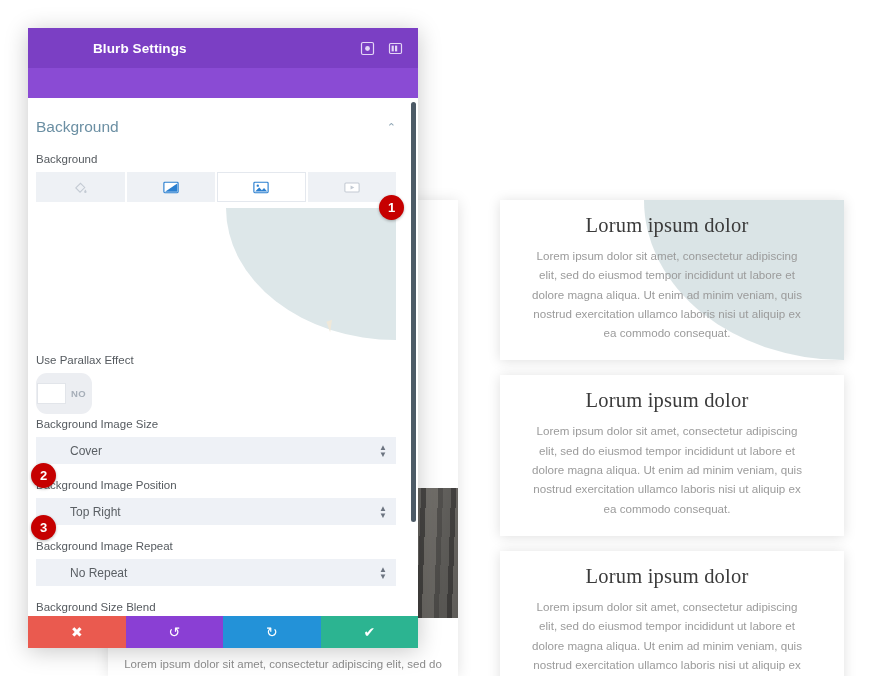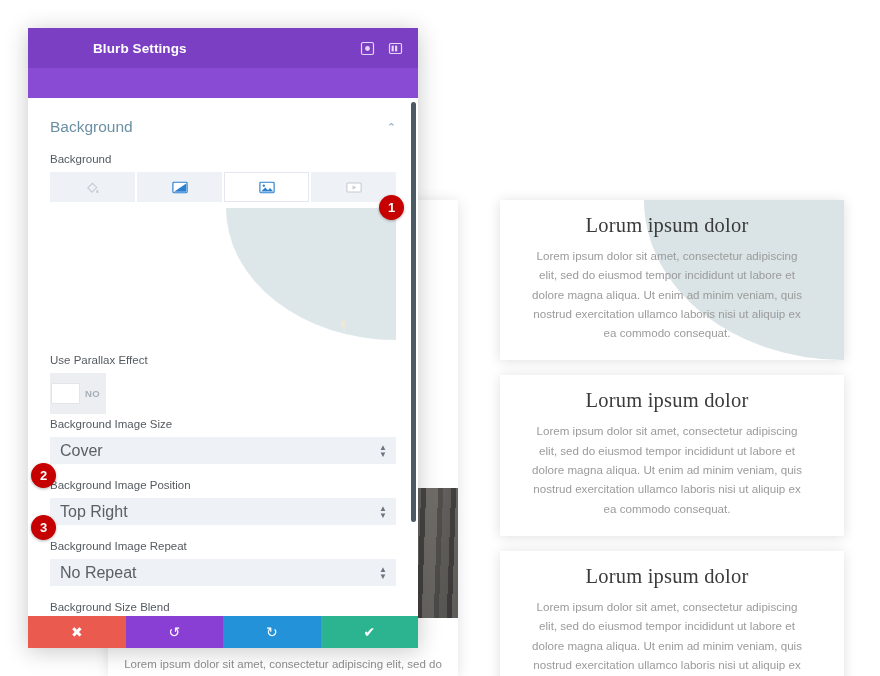--- a/index.html
+++ b/index.html
@@ -174,21 +174,21 @@
 
   .modal-body {
     flex: 1;
     overflow: hidden;
     position: relative;
     background: #ffffff;
   }
   .modal-scroll {
     position: absolute;
     inset: 0;
-    padding: 20px 22px 14px 22px;
+    padding: 20px 22px 14px 8px;
     overflow: hidden;
   }
 
   .section-head {
     display: flex; align-items: center;
     margin-bottom: 17px;
     cursor: pointer;
   }
   .section-title {
     font-size: 15.5px;
@@ -242,20 +242,21 @@
     border-bottom: 11px solid transparent;
     transform: rotate(-20deg);
   }
 
   .toggle-row { margin-bottom: 4px; }
   .toggle {
     width: 56px; height: 41px;
     background: #eceef2;
     display: flex; align-items: center;
     cursor: pointer;
+    border-radius: 11px;
   }
   .toggle .knob {
     width: 27px; height: 19px;
     margin-left: 2px;
     background: #ffffff;
     box-shadow: 0 0 0 1px #e2e5ea;
   }
   .toggle .tval {
     flex: 1;
     text-align: center;
@@ -268,22 +269,23 @@
   .select-row { margin-bottom: 15px; position: relative; }
   .select {
     height: 27px;
     background: #eef1f6;
     display: flex; align-items: center;
     padding: 0 9px 0 10px;
     cursor: pointer;
   }
   .select .sval {
     flex: 1;
-    font-size: 16px;
+    font-size: 12px;
     color: #5a5f64;
+    margin-left: 24px;
   }
   .select .spin {
     font-size: 8px;
     color: #6c7480;
     line-height: 7px;
     text-align: center;
   }
 
   
   .marker {

